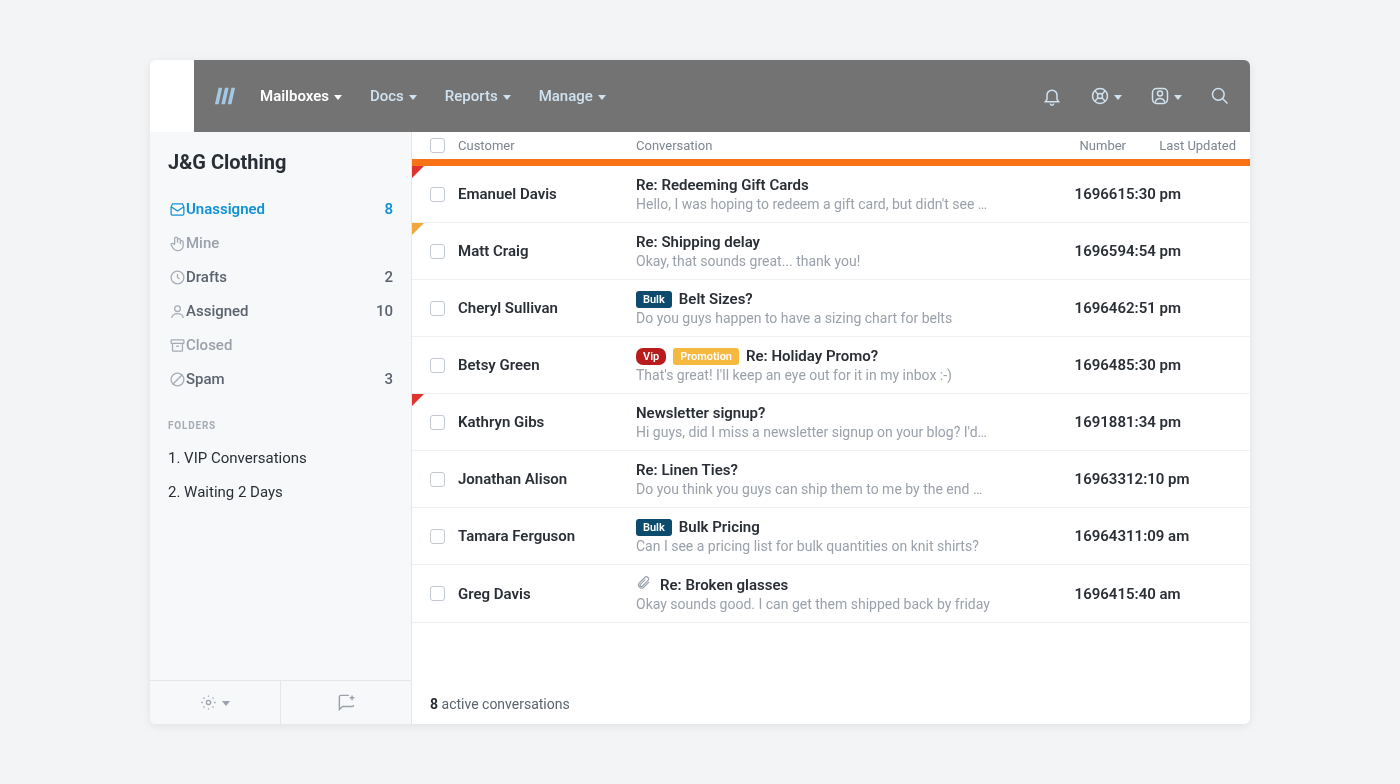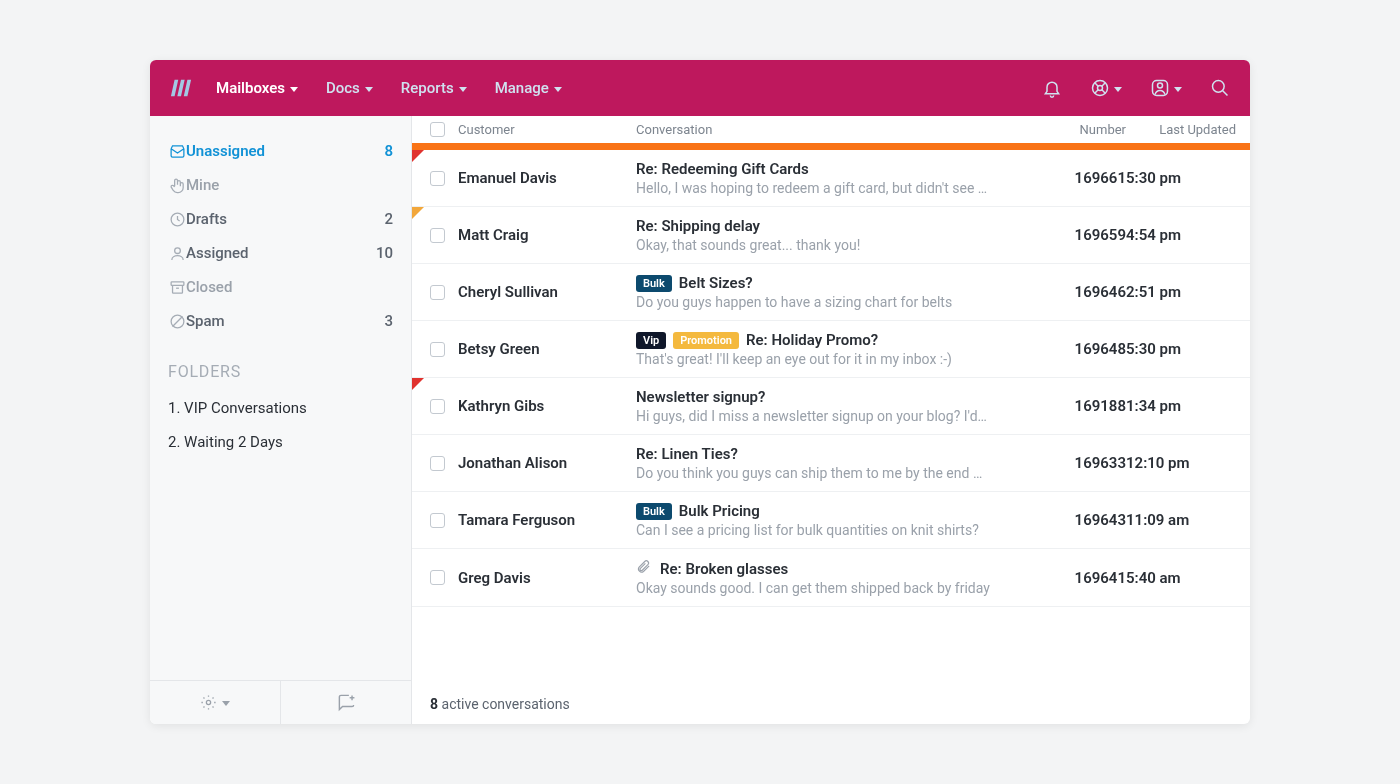--- a/index.html
+++ b/index.html
@@ -15,25 +15,26 @@
   height: 664px;
   margin: 60px auto 0;
   background: #fff;
   border-radius: 6px;
   box-shadow: 0 2px 10px rgba(0,0,0,0.08);
   overflow: hidden;
   display: flex;
   flex-direction: column;
 }
 .topbar {
-  background: #be185d;
-  height: 56px;
+  background: #737373;
+  height: 72px;
   display: flex;
   align-items: center;
   padding: 0 20px;
+  margin-left: 44px;
 }
 .logo {
   width: 22px;
   height: 22px;
   margin-right: 24px;
   display: flex;
   align-items: center;
 }
 .logo svg { fill: #a3c8e4; }
 .nav-items { display: flex; gap: 28px; flex: 1; }
@@ -84,22 +85,22 @@
 }
 .sb-row .sb-label { flex: 1; color: #5b636e; font-weight: 500; }
 .sb-row .sb-count { color: #5b636e; font-weight: 500; }
 .sb-row.active .sb-label,
 .sb-row.active .sb-count { color: #1292d6; font-weight: 600; }
 .sb-row.active .sb-icon svg { stroke: #1292d6; }
 .sb-row.muted .sb-label { color: #9aa1aa; }
 .sb-icon { width: 18px; height: 18px; display: flex; align-items: center; justify-content: center; }
 .sb-icon svg { stroke: #a5acb5; fill: none; stroke-width: 1.8; }
 .folders-heading {
-  font-size: 16px;
-  font-weight: 400;
+  font-size: 10px;
+  font-weight: 700;
   letter-spacing: 0.8px;
   color: #a5acb5;
   padding: 24px 18px 10px;
 }
 .folder-item {
   padding: 8px 18px;
   font-size: 15px;
   color: #2a2f36;
   cursor: pointer;
 }
@@ -168,21 +169,21 @@
 .subj-line { display: flex; align-items: center; gap: 7px; flex-wrap: wrap; }
 .subj { font-weight: 600; color: #2a2f36; font-size: 15px; }
 .tag {
   font-size: 11px;
   font-weight: 600;
   padding: 2px 7px;
   border-radius: 3px;
   color: #fff;
 }
 .tag.bulk { background: #0c4a6e; }
-.tag.vip { background: #0f172a; }
+.tag.vip { background: #b91c1c; border-radius: 7px; }
 .tag.promo { background: #f4b93e; }
 .attach-icon { color: #9aa1aa; margin-right: 2px; }
 .attach-icon svg { stroke: #9aa1aa; fill: none; stroke-width: 1.8; }
 .preview {
   color: #9aa1aa;
   font-size: 14px;
   margin-top: 2px;
   white-space: nowrap;
   overflow: hidden;
   text-overflow: ellipsis;
@@ -254,20 +255,21 @@
             <line x1="21" y1="21" x2="15" y2="15"></line>
           </svg>
       </div>
     </div>
   </div>
 
   <div class="main-area">
 
     <div class="sidebar">
       <div class="sidebar-content">
+        <div class="mailbox-title">J&amp;G Clothing</div>
         <div id="sb-items">
             <div class="sb-row active">
               <span class="sb-icon">
                 <svg width="17" height="17" viewBox="0 0 24 24">
                   <path d="M3 8l9 6 9-6M3 8v10a2 2 0 002 2h14a2 2 0 002-2V8M3 8l2-4h14l2 4"></path>
                 </svg>
               </span>
               <span class="sb-label">Unassigned</span>
               <span class="sb-count">8</span>
             </div>

